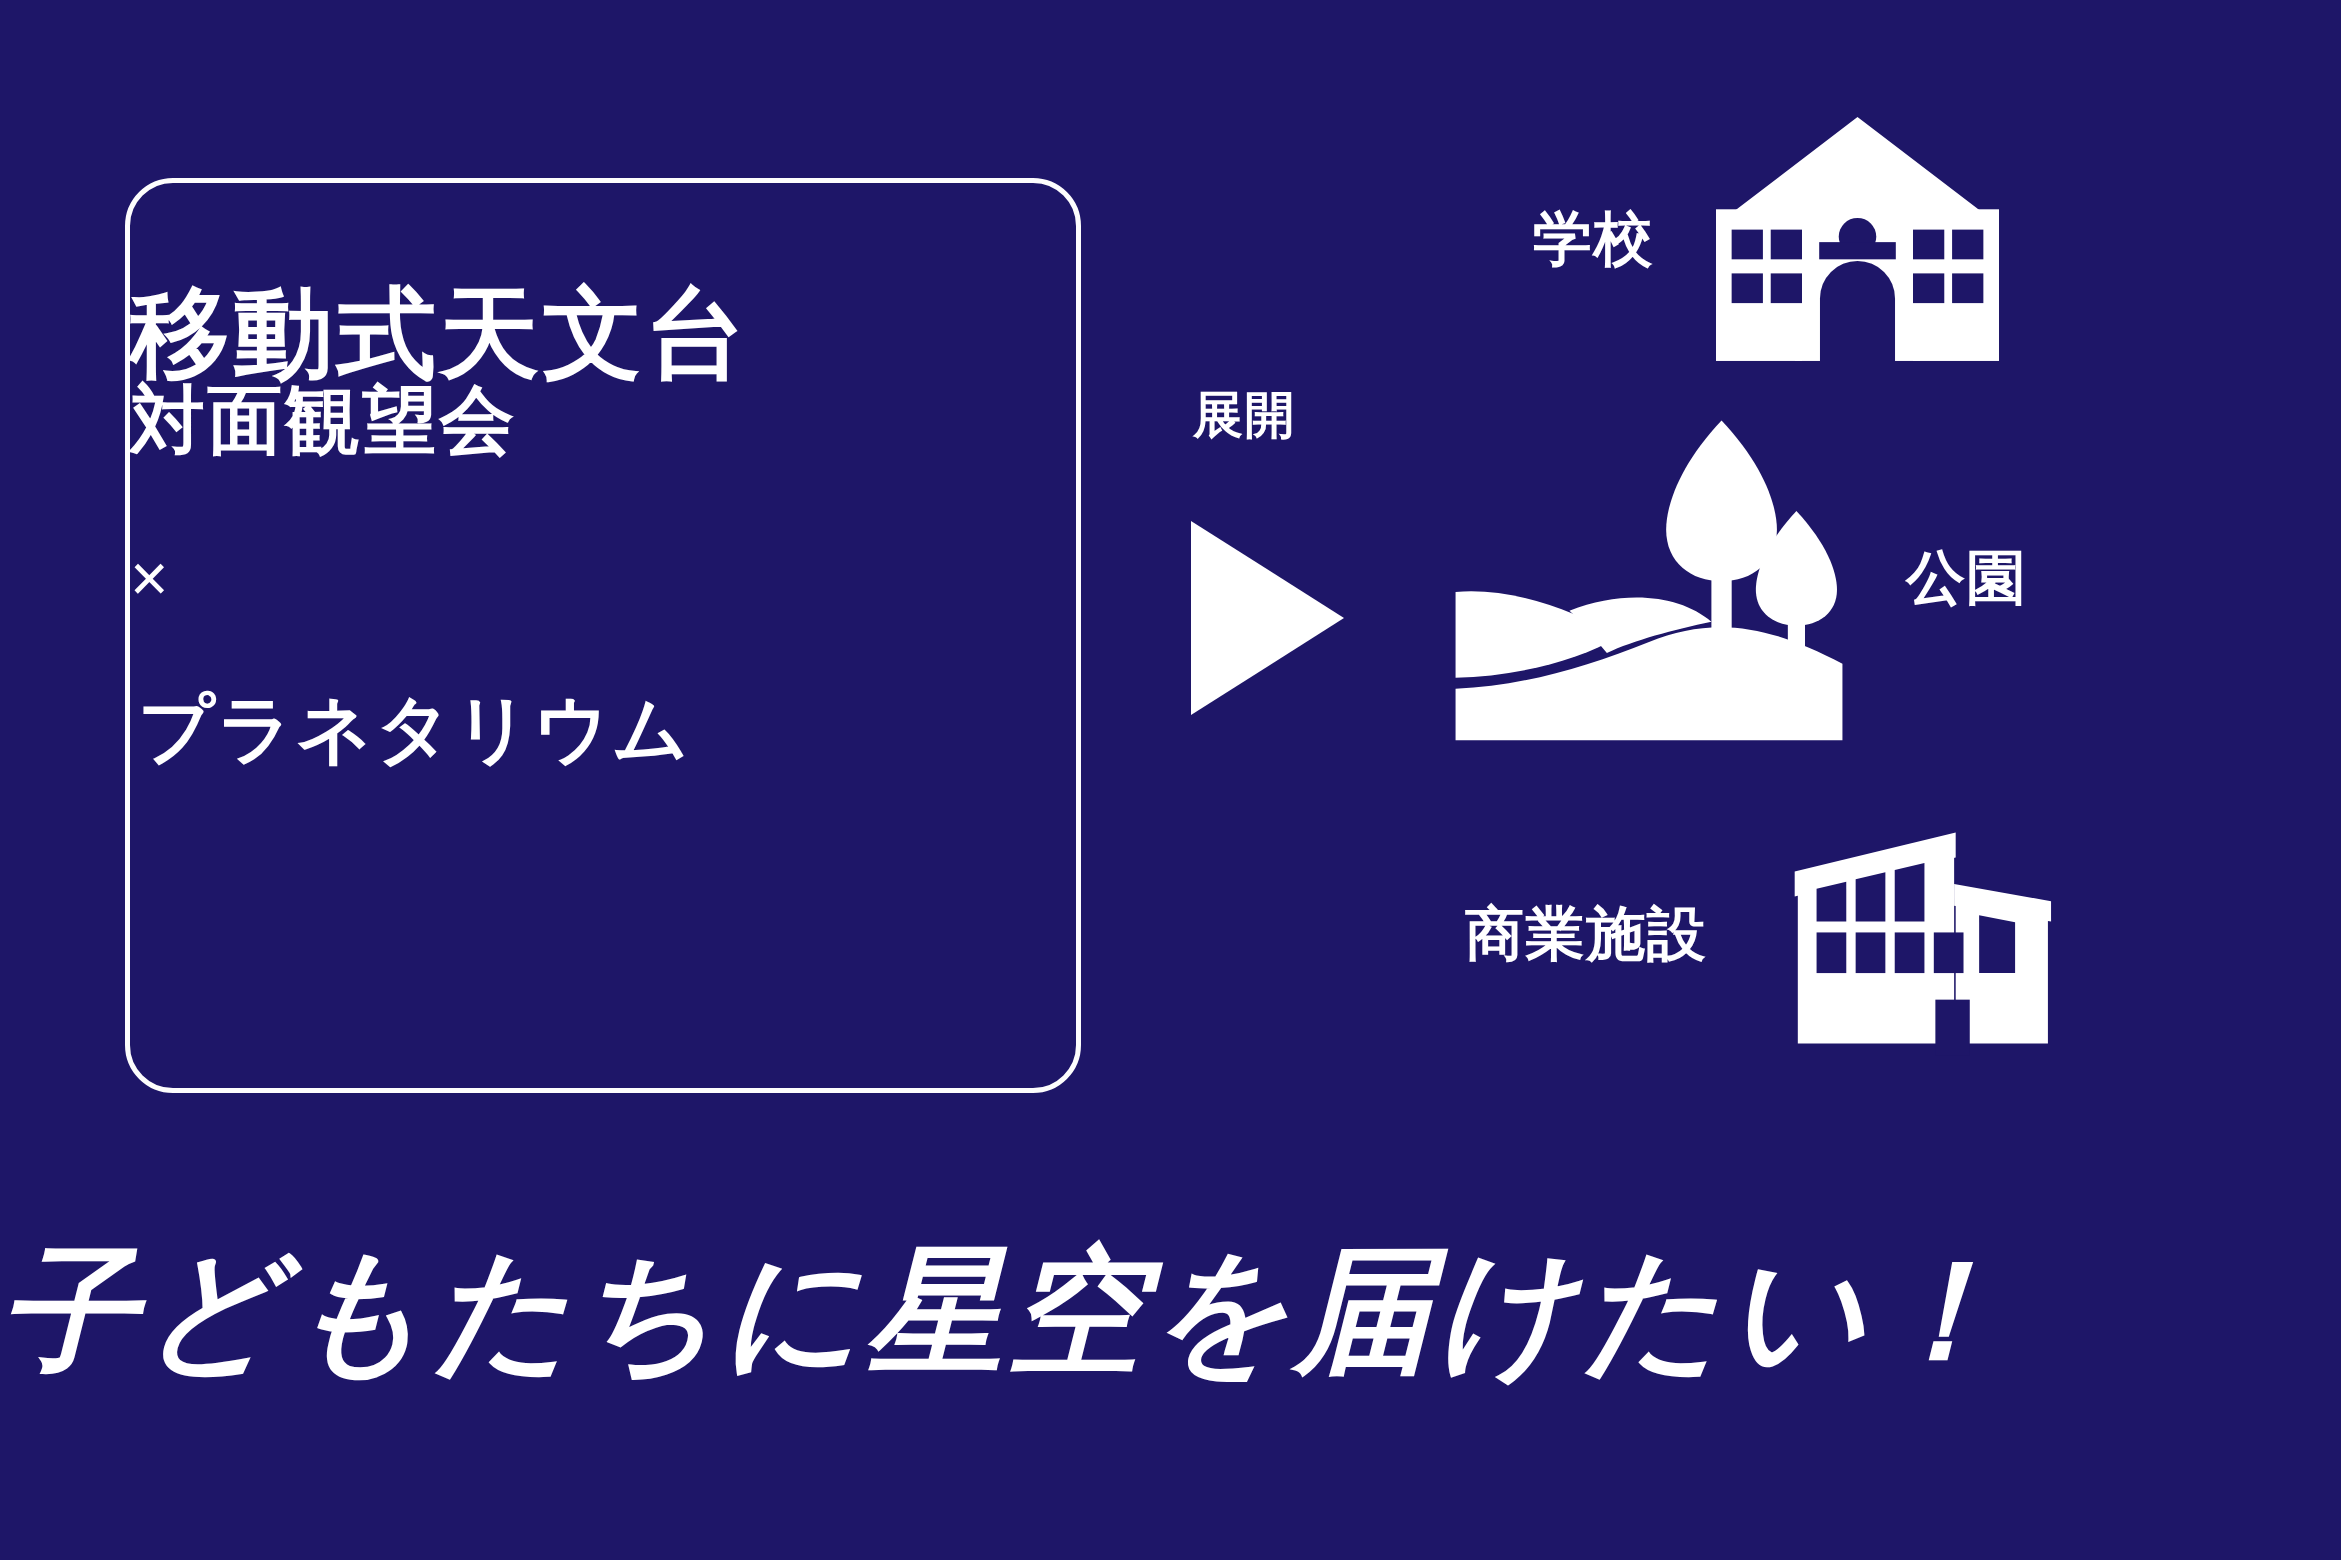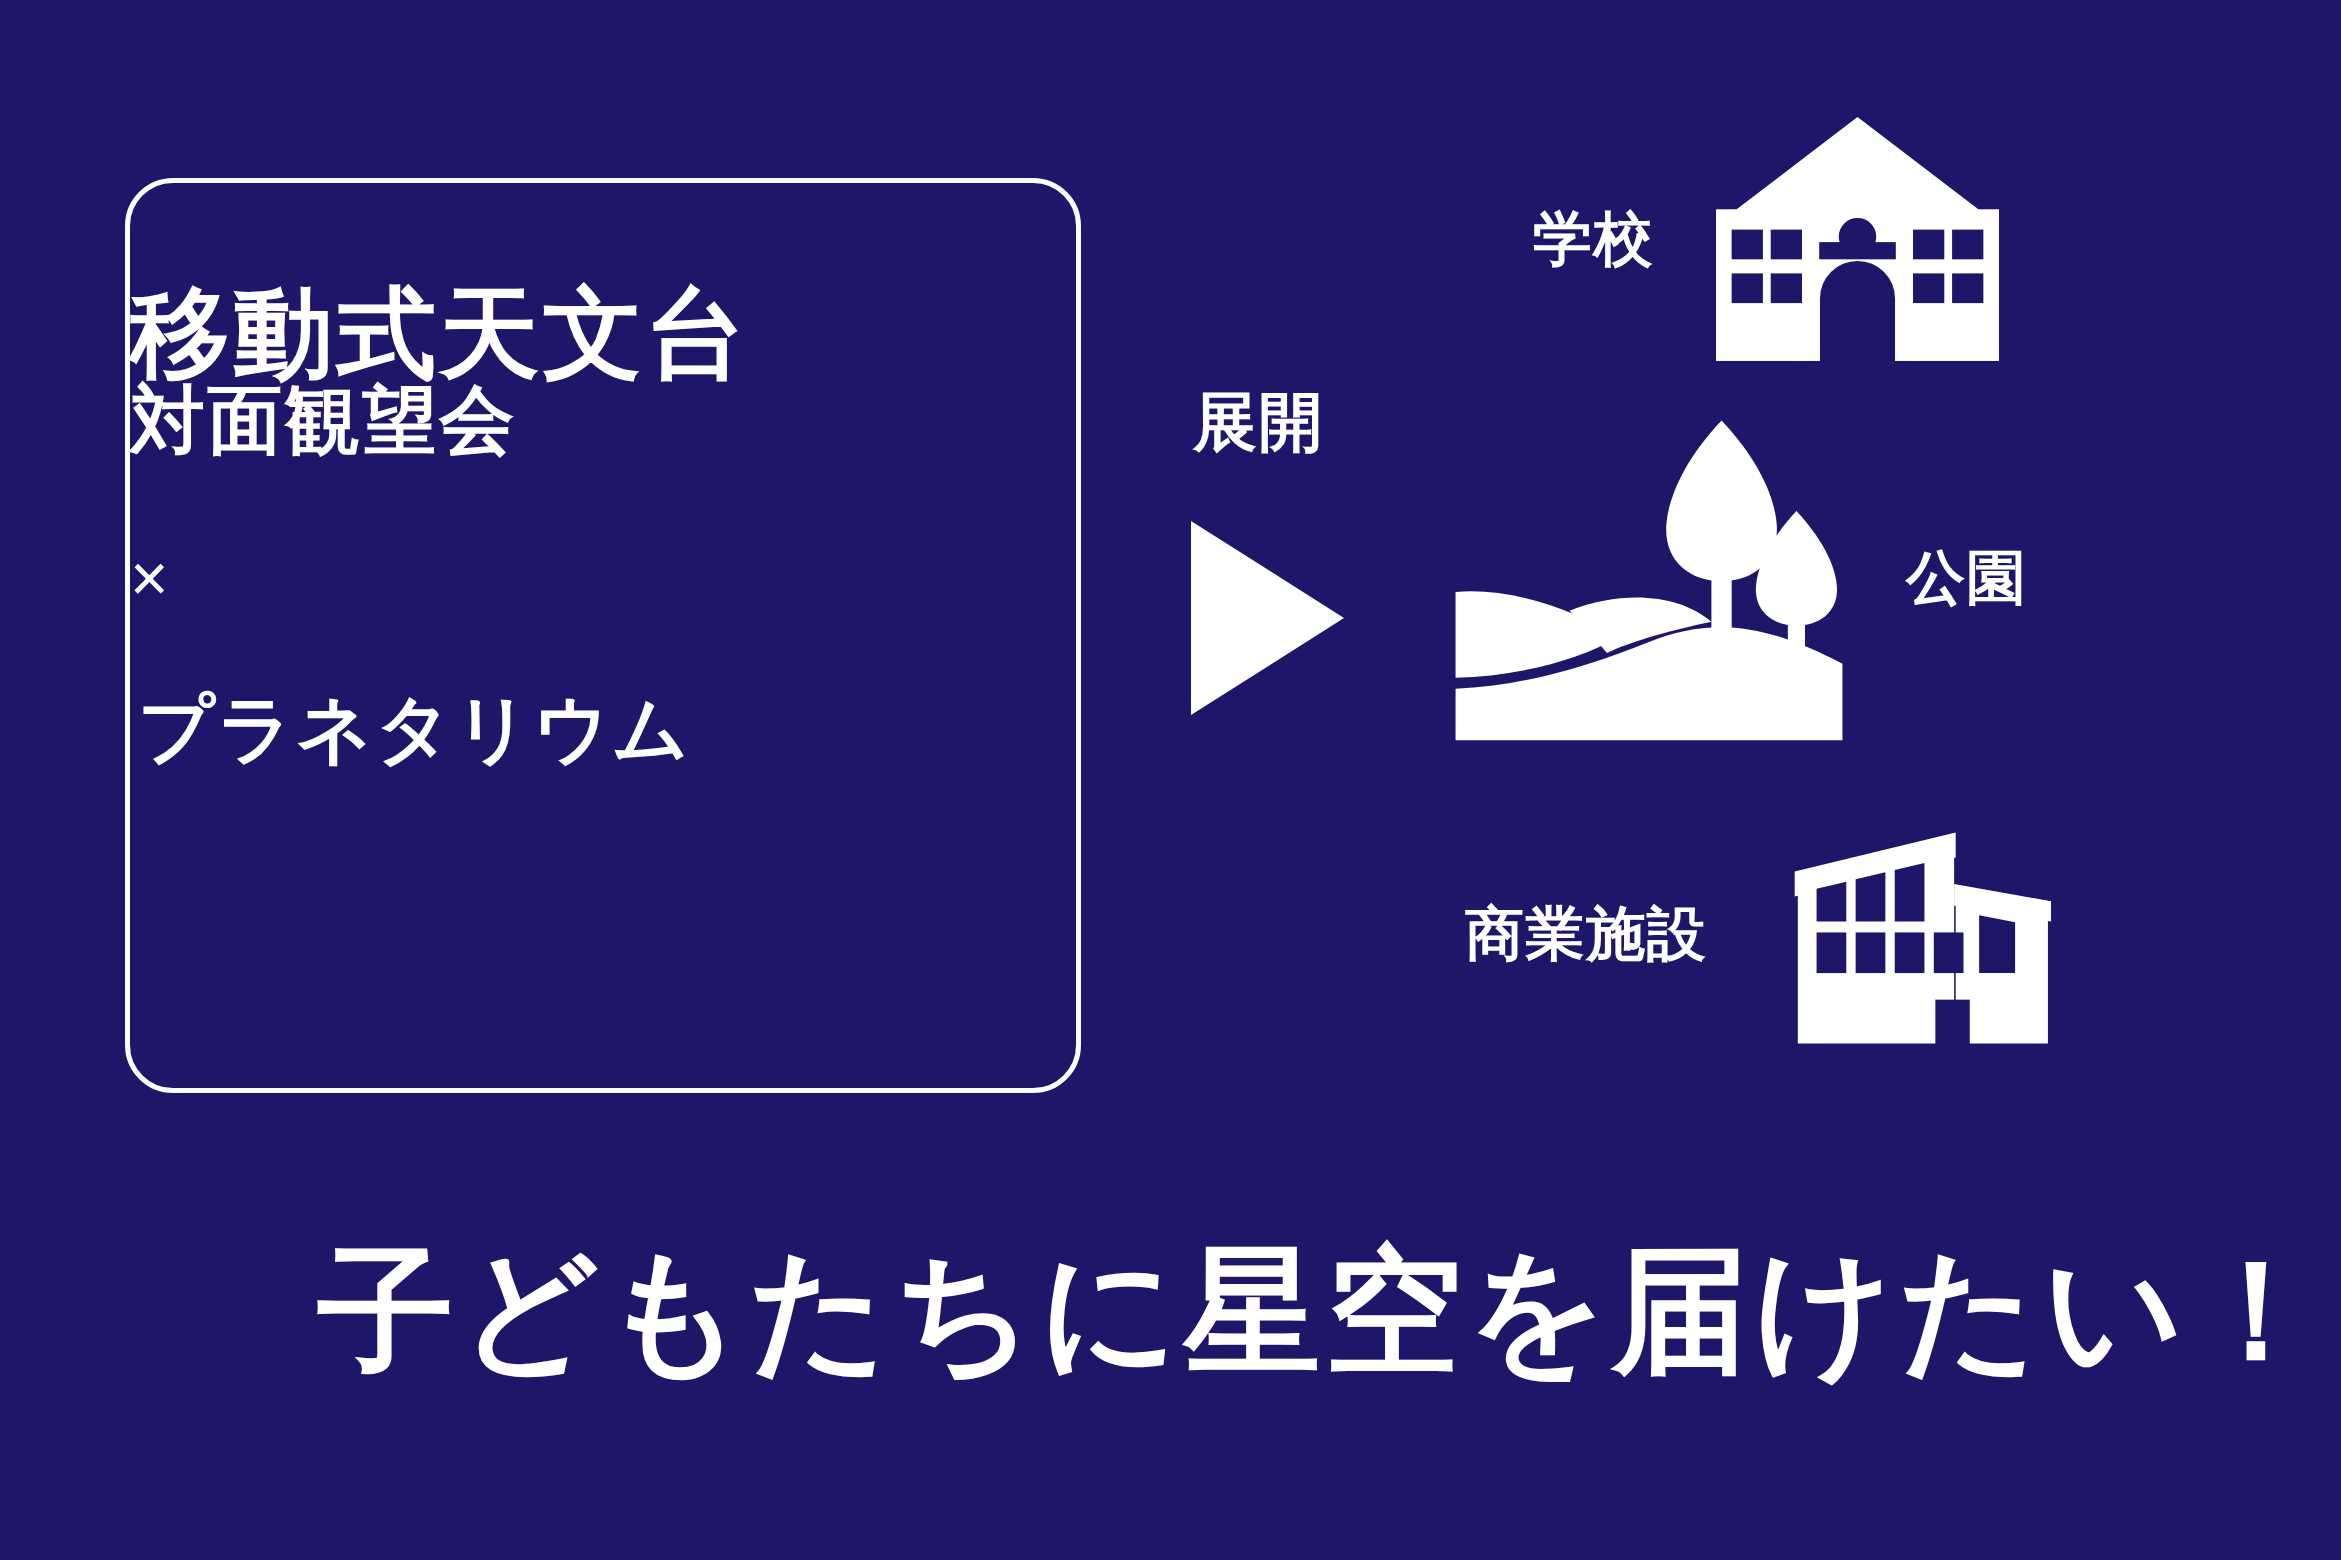--- a/index.html
+++ b/index.html
@@ -59,21 +59,21 @@
     margin-top: 81px;
     white-space: nowrap;
     margin-left: 8px;
   }
 
   
   .deploy-label {
     position: absolute;
     left: 1193px;
     top: 390px;
-    font-size: 64px;
+    font-size: 50px;
     font-weight: 700;
     letter-spacing: 1.6px;
     line-height: 1;
     white-space: nowrap;
   }
   .arrow-tri {
     position: absolute;
     left: 1191px;
     top: 521px;
     width: 0;
@@ -107,26 +107,27 @@
   .dest-mall .dest-label { margin-right: 83px; }
 
   .icon-svg { display: block; }
 
   
   .tagline {
     position: absolute;
     left: 0;
     top: 1230px;
     width: 2330px;
-    text-align: right;
+    text-align: left;
     font-size: 137px;
     font-weight: 700;
     letter-spacing: 4.7px;
     line-height: 1.18;
     white-space: nowrap;
+    font-style: italic;
   }
 </style>
 </head>
 <body>
 
 <div class="card">
   <div class="card-title">移動式天文台</div>
   <div class="card-sub">対面観望会</div>
   <div class="card-times">×</div>
   <div class="card-sub2">プラネタリウム</div>

